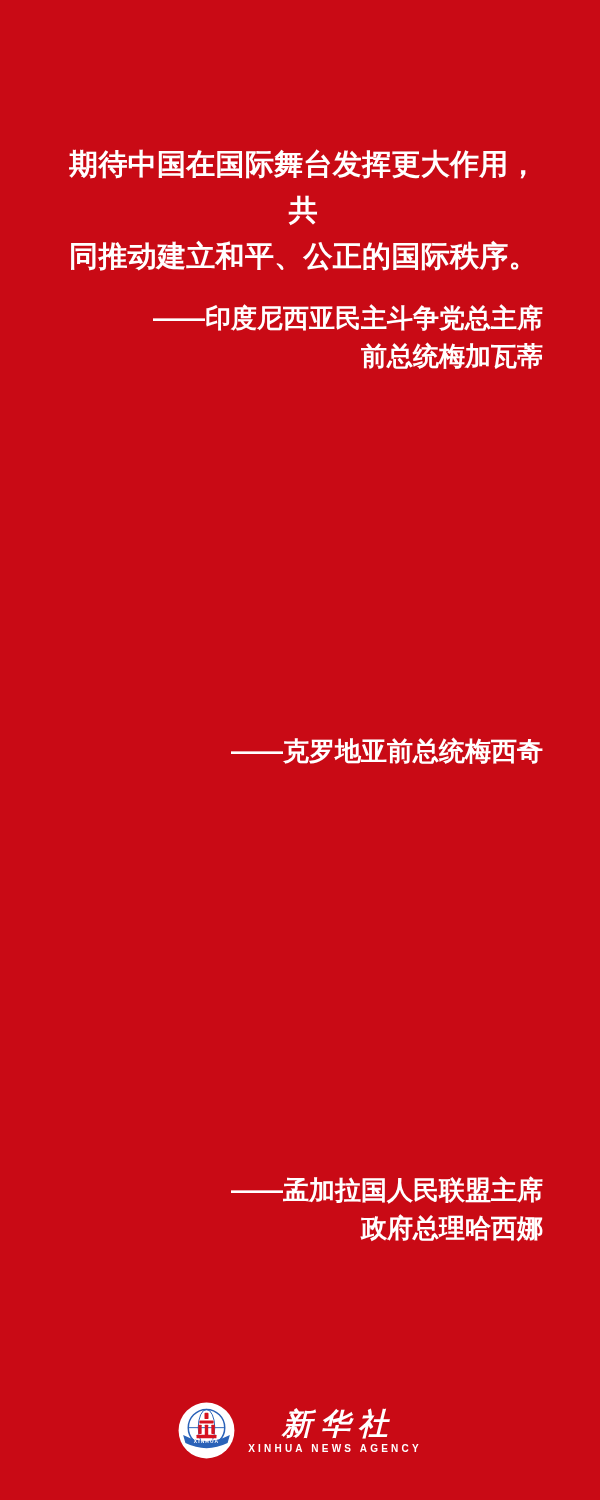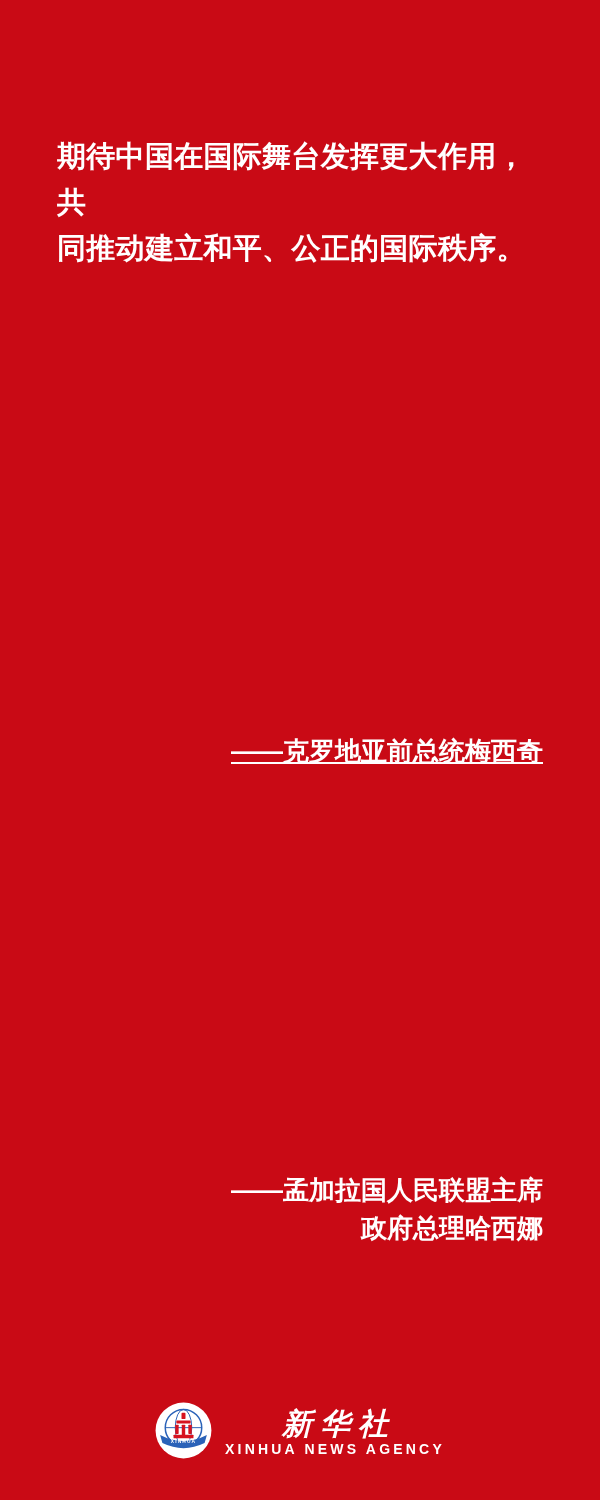--- a/index.html
+++ b/index.html
@@ -9,43 +9,43 @@
     height: 1500px;
     background: #c90a15;
     color: #ffffff;
     font-family: "Liberation Sans", "DejaVu Sans", sans-serif;
     overflow: hidden;
   }
   .quote {
     position: absolute;
     left: 57px;
     right: 50px;
-    margin: 0;
+    margin: 8px;
     font-size: 29px;
     font-weight: 700;
     line-height: 46px;
     letter-spacing: 0.3px;
     white-space: pre-line;
-    text-align: left;
+    text-align: center;
   }
   .attribution {
     position: absolute;
     left: 57px;
     right: 57px;
     margin: 0;
     font-size: 26px;
     font-weight: 700;
     line-height: 38px;
     white-space: pre-line;
     text-align: right;
   }
   .q1 { top: 133px; }
   .a1 { top: 299px; }
   .q2 { top: 518px; }
-  .a2 { top: 732px; text-decoration: underline; }
+  .a2 { top: 732px; }
   .q3 { top: 934px; }
   .a3 { top: 1171px; }
   .footer-logo {
     position: absolute;
     top: 1402px;
     left: 0;
     width: 100%;
     display: flex;
     justify-content: center;
     align-items: center;
@@ -59,35 +59,37 @@
   }
   .logo-name {
     font-size: 30px;
     font-weight: 700;
     font-style: italic;
     letter-spacing: 8px;
     line-height: 34px;
     text-indent: 8px; 
   }
   .logo-subtitle {
-    font-size: 14px;
+    font-size: 10px;
     font-weight: 700;
     letter-spacing: 3.2px;
     margin-top: 2px;
     line-height: 12px;
   }
 </style>
 </head>
 <body>
 
 <div class="poster">
 
   <p class="quote q1">期待中国在国际舞台发挥更大作用，共
 同推动建立和平、公正的国际秩序。</p>
 
+  <p class="attribution a1">——印度尼西亚民主斗争党总主席
+前总统梅加瓦蒂</p>
 
 
   <p class="attribution a2">——克罗地亚前总统梅西奇</p>
 
 
   <p class="attribution a3">——孟加拉国人民联盟主席
 政府总理哈西娜</p>
 
   <div class="footer-logo">
 

